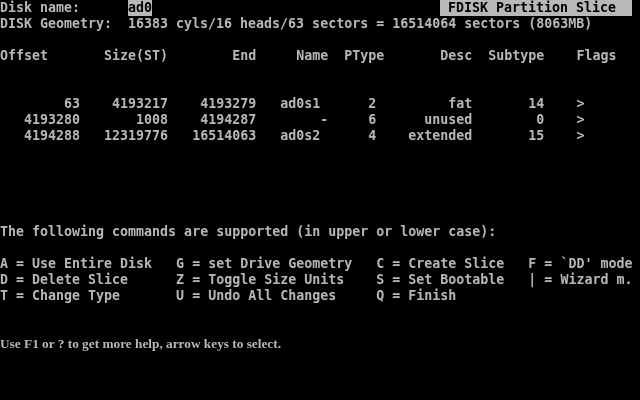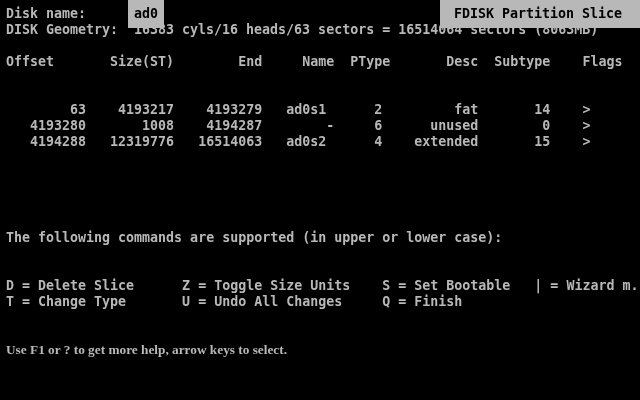--- a/index.html
+++ b/index.html
@@ -19,21 +19,21 @@
     letter-spacing: 0;
     font-variant-ligatures: none;
     cursor: default;
   }
   .seg {
     position: absolute;
     display: block;
     white-space: pre;
     height: 16px;
     line-height: 16px;
-    padding: 6px;
+    padding: 0;
     text-align: center;
   }
   .seg.normal {
     color: var(--text, #b8b8b8);
     background: transparent;
   }
   .seg.inverse {
     color: var(--inverse_text, #000000);
     background: var(--inverse_bg, #b8b8b8);
   }
@@ -49,16 +49,17 @@
     <span class="seg normal" style="left: 0px; top: 0px;">Disk name:</span>
     <span class="seg inverse" style="left: 128px; top: 0px;">ad0</span>
     <span class="seg inverse" style="left: 440px; top: 0px;"> FDISK Partition Slice  </span>
     <span class="seg normal" style="left: 0px; top: 16px;">DISK Geometry:</span>
     <span class="seg normal" style="left: 128px; top: 16px;">16383 cyls/16 heads/63 sectors = 16514064 sectors (8063MB)</span>
     <span class="seg normal" style="left: 0px; top: 48px;">Offset       Size(ST)        End     Name  PType       Desc  Subtype    Flags</span>
     <span class="seg normal" style="left: 0px; top: 96px;">        63    4193217    4193279   ad0s1      2         fat       14    &gt;</span>
     <span class="seg normal" style="left: 0px; top: 112px;">   4193280       1008    4194287        -     6      unused        0    &gt;</span>
     <span class="seg normal" style="left: 0px; top: 128px;">   4194288   12319776   16514063   ad0s2      4    extended       15    &gt;</span>
     <span class="seg normal" style="left: 0px; top: 224px;">The following commands are supported (in upper or lower case):</span>
+    <span class="seg normal" style="left: 0px; top: 256px;">A = Use Entire Disk   G = set Drive Geometry   C = Create Slice   F = `DD' mode</span>
     <span class="seg normal" style="left: 0px; top: 272px;">D = Delete Slice      Z = Toggle Size Units    S = Set Bootable   | = Wizard m.</span>
     <span class="seg normal" style="left: 0px; top: 288px;">T = Change Type       U = Undo All Changes     Q = Finish</span>
     <span class="seg normal" style="left: 0px; top: 336px; font-family: Liberation Serif, serif;">Use F1 or ? to get more help, arrow keys to select.</span>
   </div>
 
 </body></html>

